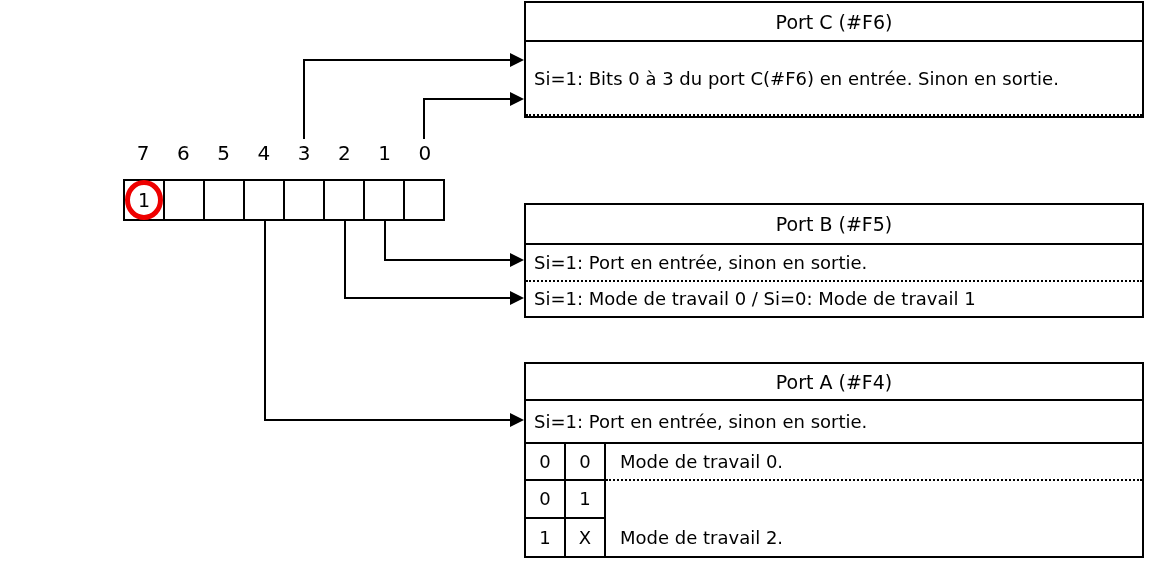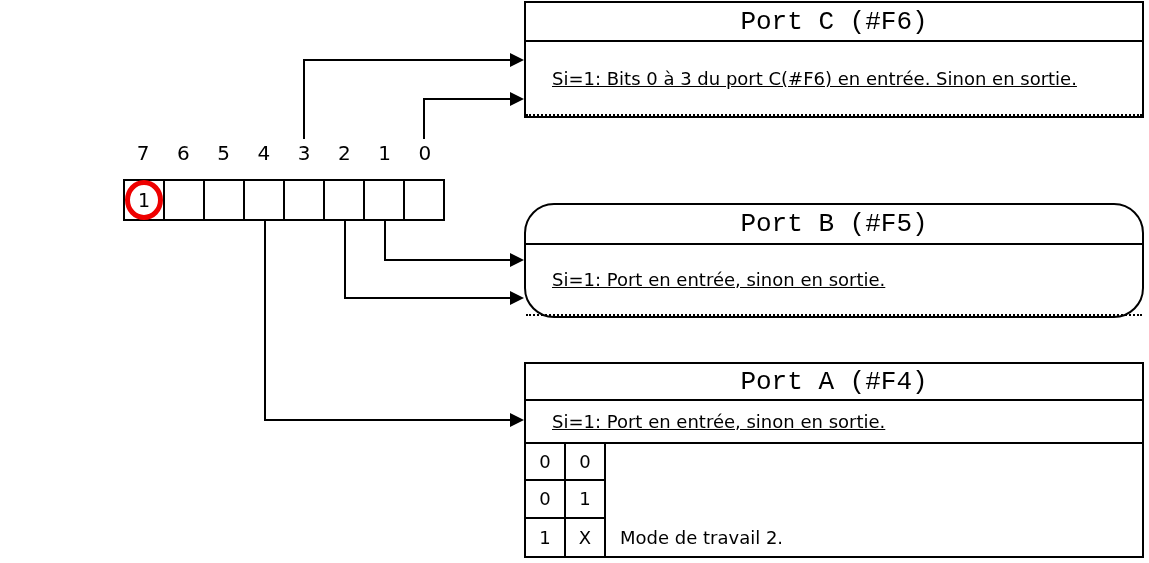--- a/index.html
+++ b/index.html
@@ -54,27 +54,27 @@
   .a-b1{left:510px;top:253px;}
   .a-b2{left:510px;top:291px;}
   .a-b4{left:510px;top:413px;}
 
   
   .tbl{
     position:absolute;left:524px;width:620px;border:2px solid #000;
     box-sizing:border-box;display:flex;flex-direction:column;background:#fff;font-size:18px;
   }
   .tbl-c{top:1px;height:117px;}
-  .tbl-b{top:203px;height:115px;border-radius:30px;}
+  .tbl-b{top:203px;height:115px;}
   .tbl-a{top:362px;height:196px;}
-  .hdr{display:flex;align-items:center;justify-content:center;border-bottom:2px solid #000;font-size:26px;font-family:Liberation Mono, monospace;}
+  .hdr{display:flex;align-items:center;justify-content:center;border-bottom:2px solid #000;font-size:19px;}
   .tbl-c .hdr{height:37px;}
   .tbl-b .hdr{height:38px;}
   .tbl-a .hdr{height:35px;}
-  .trow{flex:1;display:flex;align-items:center;padding-left:26px;white-space:nowrap;text-decoration:underline;}
+  .trow{flex:1;display:flex;align-items:center;padding-left:8px;white-space:nowrap;}
   .trow.dotted{border-bottom:2px dotted #000;}
   .tbl-a .row1{flex:0 0 41px;border-bottom:2px solid #000;}
   .mode{display:flex;flex:1;}
   .mode .mc{width:38px;flex:0 0 38px;border-right:2px solid #000;display:flex;align-items:center;justify-content:center;box-sizing:content-box;}
   .mode .md{flex:1;display:flex;align-items:center;padding-left:14px;white-space:nowrap;}
   .mode.sep .mc{border-bottom:2px solid #000;}
   .mode.sep .md{border-bottom:2px dotted #000;}
 </style>
 </head>
 <body>
@@ -129,28 +129,30 @@
   <div class="arrow a-b4"></div>
 
   <div class="tbl tbl-c">
     <div class="hdr">Port C (#F6)</div>
     <div class="trow dotted">Si=1: Bits 0 à 3 du port C(#F6) en entrée. Sinon en sortie.</div>
   </div>
 
   <div class="tbl tbl-b">
     <div class="hdr">Port B (#F5)</div>
     <div class="trow dotted">Si=1: Port en entrée, sinon en sortie.</div>
+    <div class="trow">Si=1: Mode de travail 0 / Si=0: Mode de travail 1</div>
   </div>
 
   <div class="tbl tbl-a">
     <div class="hdr">Port A (#F4)</div>
     <div class="trow row1">Si=1: Port en entrée, sinon en sortie.</div>
     <div class="mode sep">
       <div class="mc">0</div>
       <div class="mc">0</div>
+      <div class="md">Mode de travail 0.</div>
     </div>
     <div class="mode sep">
       <div class="mc">0</div>
       <div class="mc">1</div>
     </div>
     <div class="mode">
       <div class="mc">1</div>
       <div class="mc">X</div>
       <div class="md">Mode de travail 2.</div>
     </div>

